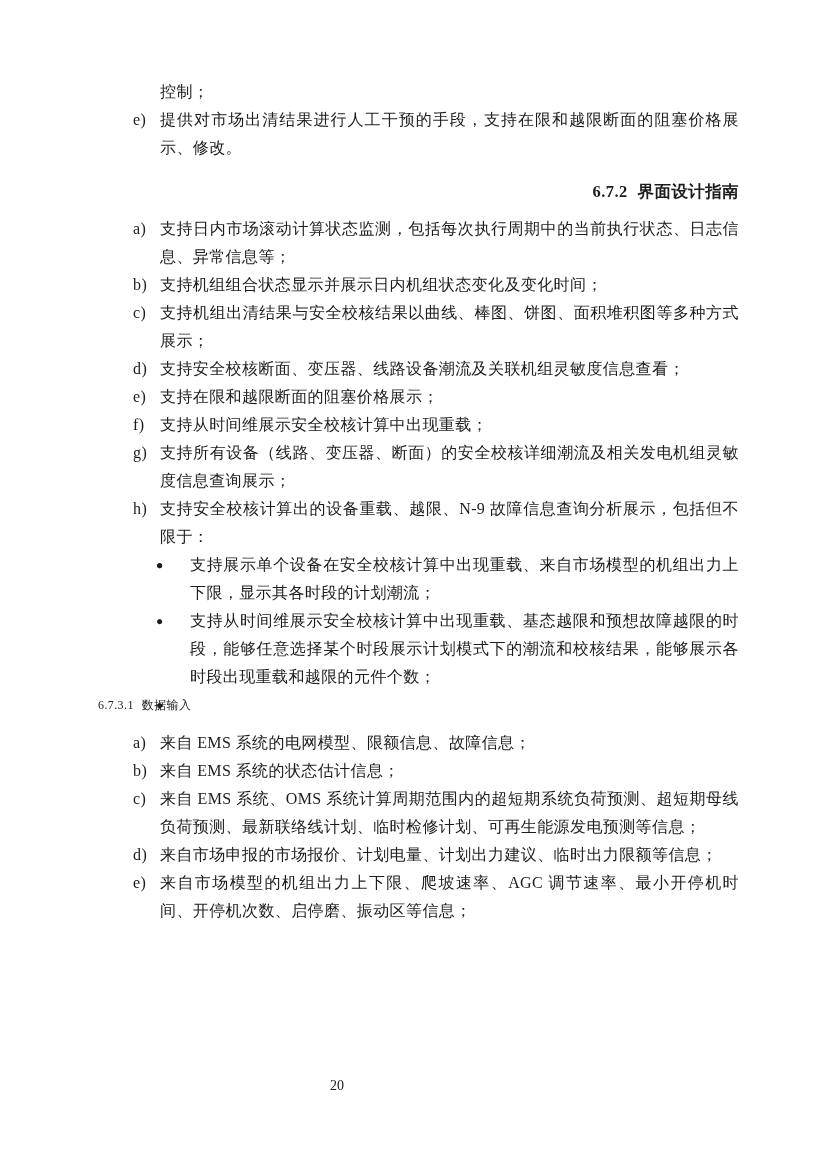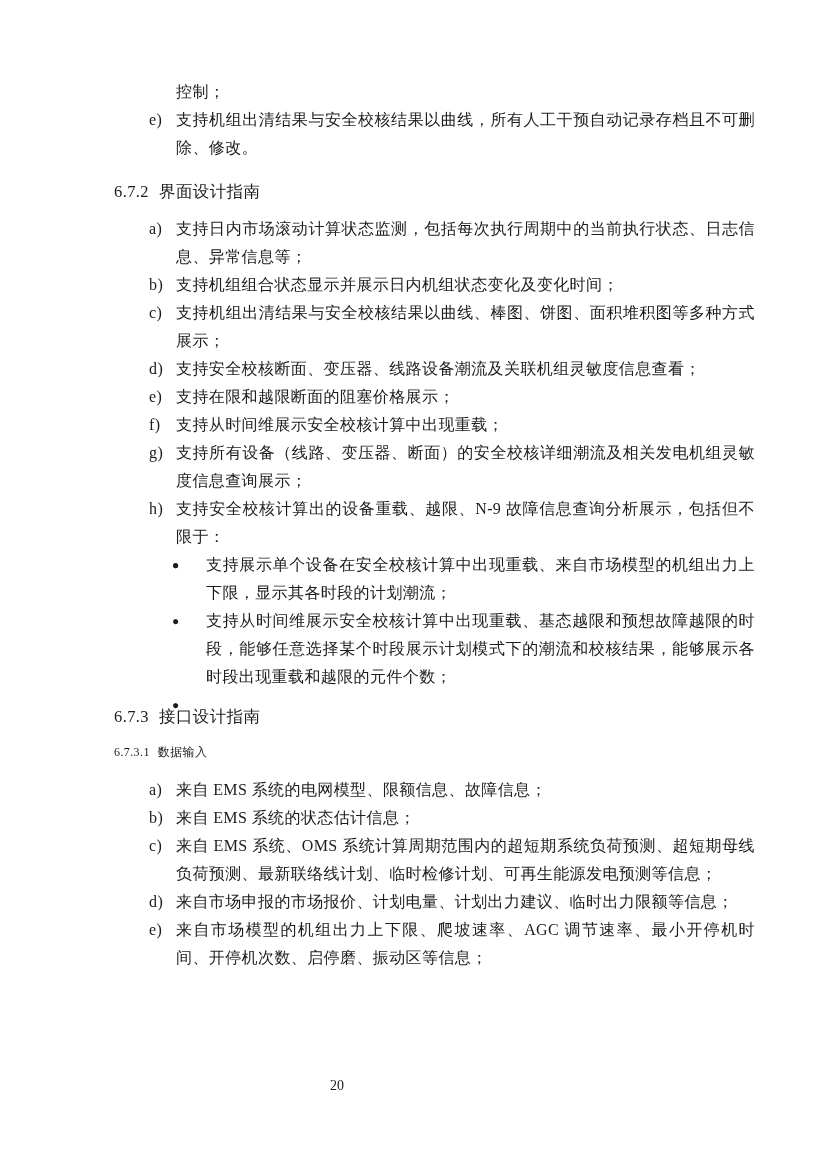--- a/index.html
+++ b/index.html
@@ -14,21 +14,20 @@
     overflow: hidden;
   }
   .content {
     position: absolute;
     left: 98px;
     top: 78px;
     width: 641px;
     font-size: 16px;
     line-height: 28px;
     letter-spacing: 0.4px;
-    margin-left: 16px;
   }
   
   .cont-line { padding-left: 62px; }
 
   
   .li { position: relative; padding-left: 62px; }
   .li-label { position: absolute; left: 35px; top: 0; }
   .li-text { text-align: justify; }
 
   
@@ -37,21 +36,22 @@
     position: absolute; left: 58px; top: 0;
     font-size: 12px; line-height: 28px;
   }
   .bullet-text { text-align: justify; }
 
   
   .sec {
     margin: 14px 0 8px 0;
     font-size: 16.5px;
     line-height: 31px;
-    font-weight: 400;
+    font-weight: 700;
+    text-align: right;
   }
   .sec .sec-num { font-family: "Liberation Serif", "DejaVu Serif", serif; margin-right: 10px; }
   .sec .sec-text { font-family: "Liberation Sans", "DejaVu Sans", sans-serif; }
 
   .sec-673 { margin-top: 10px; margin-bottom: 6px; }
 
   
   .subsec {
     margin: 0 0 10px 0;
     font-size: 12px;
@@ -73,21 +73,21 @@
 </style>
 </head>
 <body>
 
 <div class="page">
   <div class="content">
 
     <div class="cont-line">控制；</div>
     <div class="li">
       <span class="li-label">e)</span>
-      <div class="li-text">支持机组出清结果与安全校核结果以曲线，所有人工干预自动记录存档且不可删除、修改。</div>
+      <div class="li-text">提供对市场出清结果进行人工干预的手段，支持在限和越限断面的阻塞价格展示、修改。</div>
     </div>
 
     <div class="sec">
       <span class="sec-num">6.7.2</span><span class="sec-text">界面设计指南</span>
     </div>
 
     <div class="li">
       <span class="li-label">a)</span>
       <div class="li-text">支持日内市场滚动计算状态监测，包括每次执行周期中的当前执行状态、日志信息、异常信息等；</div>
     </div>
@@ -128,23 +128,20 @@
       <div class="bullet-text">支持展示单个设备在安全校核计算中出现重载、来自市场模型的机组出力上下限，显示其各时段的计划潮流；</div>
     </div>
     <div class="bullet">
       <span class="bullet-marker">●</span>
       <div class="bullet-text">支持从时间维展示安全校核计算中出现重载、基态越限和预想故障越限的时段，能够任意选择某个时段展示计划模式下的潮流和校核结果，能够展示各时段出现重载和越限的元件个数；</div>
     </div>
     <div class="bullet">
       <span class="bullet-marker">●</span>
     </div>
 
-    <div class="sec sec-673">
-      <span class="sec-num">6.7.3</span><span class="sec-text">接口设计指南</span>
-    </div>
 
     <div class="subsec">
       <span class="sec-num">6.7.3.1</span><span>数据输入</span>
     </div>
 
     <div class="li">
       <span class="li-label">a)</span>
       <div class="li-text">来自 EMS 系统的电网模型、限额信息、故障信息；</div>
     </div>
     <div class="li">

